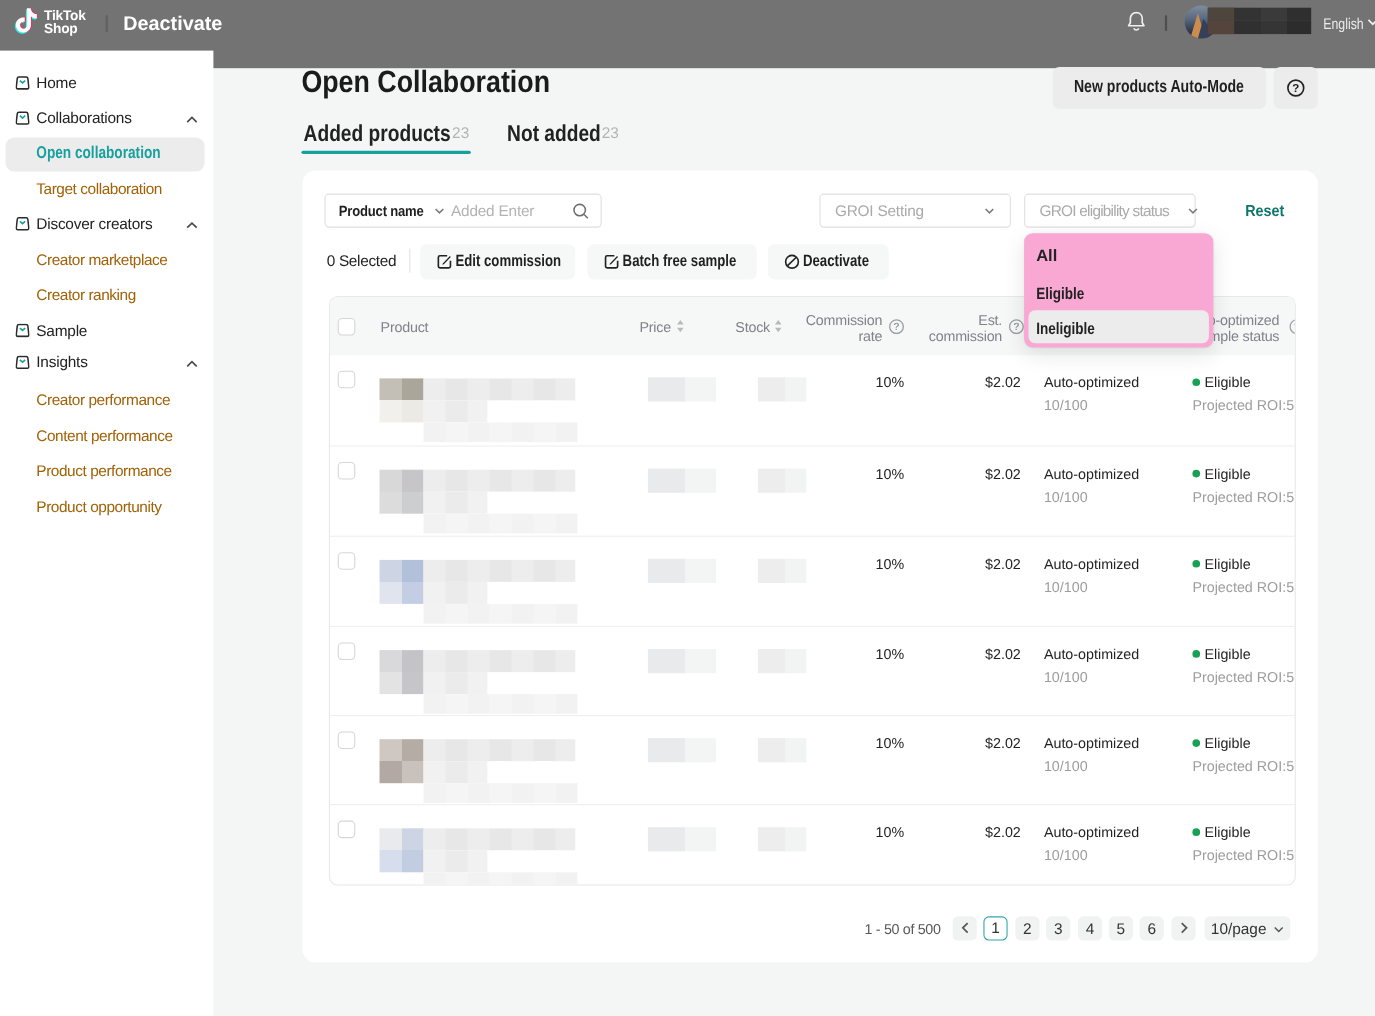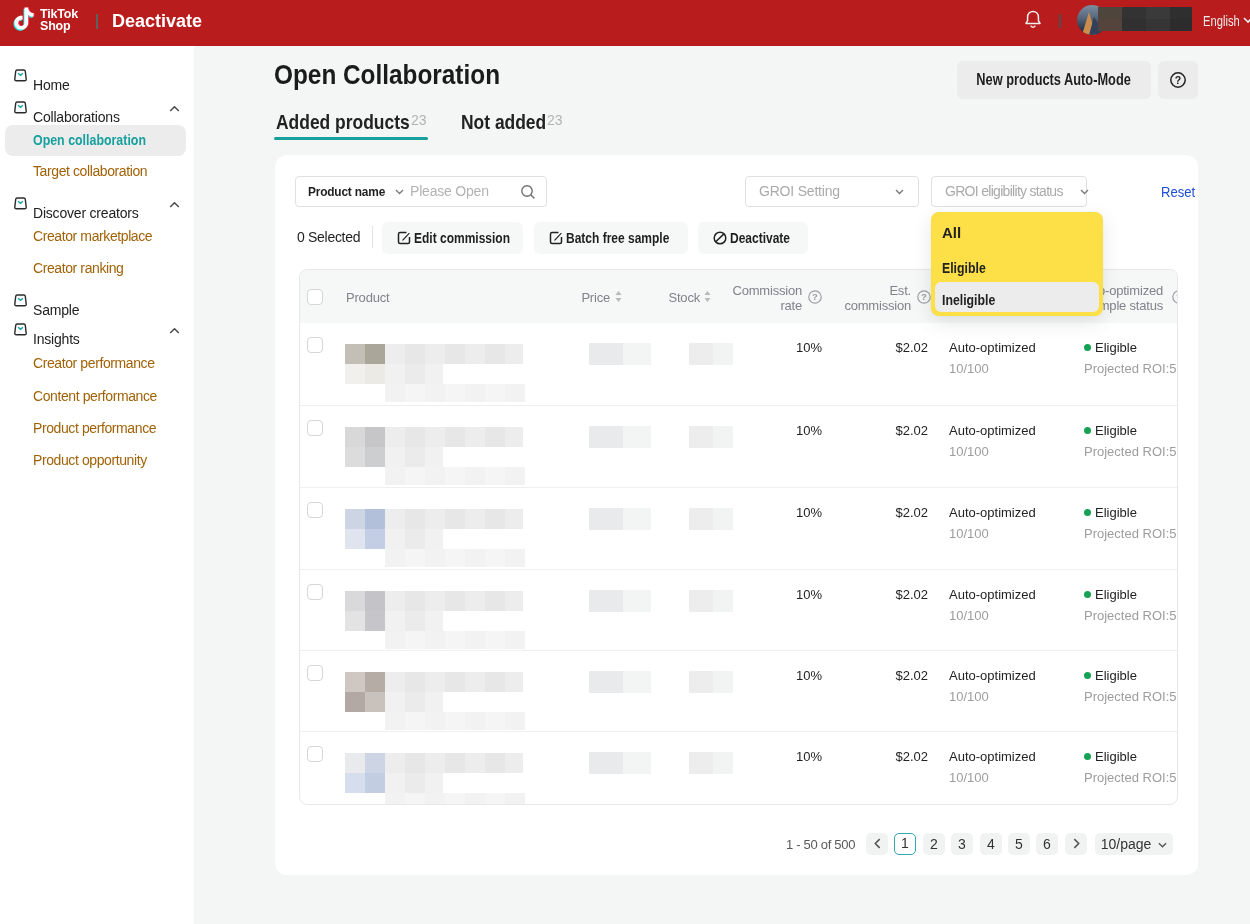--- a/index.html
+++ b/index.html
@@ -2,24 +2,24 @@
 <html><head>
 <meta charset="utf-8">
 <style>
 *{margin:0;padding:0;box-sizing:border-box;}
 html,body{width:1250px;height:924px;overflow:hidden;}
 body{font-family:"Liberation Sans",sans-serif;background:#f4f5f5;}
 #app{position:relative;width:1250px;height:924px;}
 .abs{position:absolute;}
 .sx85{display:inline-block;transform:scaleX(.85);transform-origin:0 50%;white-space:nowrap;}
 .sx80{display:inline-block;transform:scaleX(.80);transform-origin:0 50%;white-space:nowrap;}
-#hdr{position:absolute;left:0;top:0;width:1250px;height:46px;background:#b91c1c;}
+#hdr{position:absolute;left:0;top:0;width:1250px;height:62px;background:#737373;}
 #hdr .wt{color:#fff;}
 #side{position:absolute;left:0;top:46px;width:194px;height:878px;background:#fff;}
-.mi{position:absolute;left:33px;font-size:14px;color:#222;font-weight:500;letter-spacing:-.2px;white-space:nowrap;margin-top:10px;}
+.mi{position:absolute;left:33px;font-size:14px;color:#222;font-weight:500;letter-spacing:-.2px;white-space:nowrap;}
 .ms{position:absolute;left:33px;font-size:14px;color:#a16207;letter-spacing:-.4px;white-space:nowrap;}
 .micon{position:absolute;left:14px;width:13px;height:13px;}
 .chev{position:absolute;left:169px;width:11px;height:9px;}
 #hl{position:absolute;left:5px;top:79px;width:181px;height:31px;background:#ececec;border-radius:8px;}
 #title{position:absolute;left:274px;top:59px;font-size:28px;font-weight:700;color:#1b1b1b;}
 .topbtn{position:absolute;top:61px;height:38px;background:#ececec;border-radius:6px;color:#1f1f1f;}
 .tab{position:absolute;top:110px;font-size:21px;font-weight:700;color:#222;}
 .cnt{position:absolute;top:112px;font-size:14px;color:#b3b3b3;}
 #underline{position:absolute;left:274px;top:137px;width:154px;height:3px;background:#17a09e;border-radius:2px;}
 #card{position:absolute;left:275px;top:155px;width:923px;height:720px;background:#fff;border-radius:12px;}
@@ -29,21 +29,21 @@
 #tbl{position:absolute;left:299px;top:269px;width:879px;height:536px;border:1px solid #e8e8e8;border-radius:8px;overflow:hidden;background:#fff;}
 #thead{position:absolute;left:0;top:0;width:879px;height:53px;background:#f6f7f7;}
 .hx{position:absolute;font-size:13px;color:#7f848a;font-weight:400;letter-spacing:-.2px;white-space:nowrap;}
 .rowline{position:absolute;left:0;width:879px;height:1px;background:#efefef;}
 .cb{position:absolute;width:16px;height:16px;border:1.5px solid #d6d6d6;border-radius:4px;background:#fff;}
 .mz{position:absolute;}
 .t13{position:absolute;font-size:13px;color:#232323;white-space:nowrap;}
 .g13{position:absolute;font-size:13px;color:#9d9d9d;white-space:nowrap;}
 .dot{position:absolute;width:7px;height:7px;border-radius:50%;background:#16a155;}
 .pg{position:absolute;top:833px;width:22px;height:22px;background:#f1f2f2;border-radius:5px;font-size:14px;color:#333;text-align:center;line-height:22px;}
-#dd{position:absolute;left:931px;top:212px;width:172px;height:104px;background:#fde047;border-radius:8px;box-shadow:0 6px 20px rgba(0,0,0,.10),0 0 2px rgba(0,0,0,.06);}
+#dd{position:absolute;left:931px;top:212px;width:172px;height:104px;background:#f9a8d4;border-radius:8px;box-shadow:0 6px 20px rgba(0,0,0,.10),0 0 2px rgba(0,0,0,.06);}
 #dd .it{position:absolute;left:11px;font-size:15px;font-weight:700;color:#222;}
 </style>
 </head>
 <body>
 <div id="app">
 
 <div id="hdr">
   <svg class="abs" style="left:13px;top:6px" width="22" height="27" viewBox="0 0 24 26">
     <g transform="translate(-1.0,1.2)">
           <path d="M12.52.02c1.31-.02 2.61-.01 3.91-.02.08 1.53.63 3.09 1.75 4.17 1.12 1.11 2.7 1.62 4.24 1.79v4.03c-1.44-.05-2.89-.35-4.2-.97-.57-.26-1.1-.59-1.62-.93-.01 2.92.01 5.84-.02 8.75-.08 1.4-.54 2.79-1.35 3.94-1.31 1.92-3.58 3.17-5.91 3.21-1.43.08-2.86-.31-4.08-1.03-2.02-1.19-3.44-3.37-3.65-5.71-.02-.5-.03-1-.01-1.49.18-1.9 1.12-3.72 2.58-4.96 1.66-1.44 3.98-2.13 6.15-1.72.02 1.48-.04 2.96-.04 4.44-.99-.32-2.15-.23-3.02.37-.63.41-1.11 1.04-1.36 1.75-.21.51-.15 1.07-.14 1.61.24 1.64 1.82 3.02 3.5 2.87 1.12-.01 2.19-.66 2.77-1.61.19-.33.4-.67.41-1.06.1-1.79.06-3.57.07-5.36.01-4.03-.01-8.05.02-12.07z" fill="#25F4EE"></path>
@@ -130,39 +130,39 @@
 <div class="cnt" style="left:547px;">23</div>
 <div id="underline"></div>
 
 <div id="card"></div>
 
 <div class="sel" style="left:295px;width:252px;">
   <span class="abs" style="left:12px;color:#1f1f1f;font-weight:700;font-size:13.5px;transform:scaleX(.88);transform-origin:0 50%;">Product name</span>
   <svg class="ch" style="left:99px;">
         <use href="#dn"></use>
       </svg>
-  <span class="abs" style="left:114px;color:#b3b3b3;">Please Open</span>
+  <span class="abs" style="left:114px;color:#b3b3b3;">Added Enter</span>
   <svg class="abs" style="left:224px;top:7px" width="16" height="16" viewBox="0 0 16 16">
         <circle cx="7" cy="7" r="5.2" fill="none" stroke="#6e6e6e" stroke-width="1.4"></circle>
         <path d="M11 11 l3.4 3.4" stroke="#6e6e6e" stroke-width="1.4"></path>
       </svg>
 </div>
 <div class="sel" style="left:745px;width:174px;">
   <span class="abs" style="left:13px;">GROI Setting</span>
   <svg class="ch" style="left:149px;">
         <use href="#dn"></use>
       </svg>
 </div>
 <div class="sel" style="left:931px;width:156px;">
   <span class="abs" style="left:13px;letter-spacing:-.7px;">GROI eligibility status</span>
   <svg class="ch" style="left:148px;">
         <use href="#dn"></use>
       </svg>
 </div>
-<div class="abs" style="left:1161px;top:184px;font-size:14.5px;color:#1d4ed8;font-weight:400;"><span class="sx85" style="transform:scaleX(.9)">Reset</span></div>
+<div class="abs" style="left:1132px;top:184px;font-size:14.5px;color:#0f766e;font-weight:700;"><span class="sx85" style="transform:scaleX(.9)">Reset</span></div>
 
 <div class="abs" style="left:297px;top:229px;font-size:14px;color:#1f1f1f;letter-spacing:-.3px;">0 Selected</div>
 <div class="abs" style="left:372px;top:226px;width:1px;height:22px;background:#e3e3e3;"></div>
 <div class="act" style="left:382px;width:141px;">
   <svg class="abs" style="left:15px;top:9px" width="14" height="14" viewBox="0 0 14 14">
         <use href="#edit"></use>
       </svg>
   <span class="abs sx80" style="left:32px;top:0;">Edit commission</span>
 </div>
 <div class="act" style="left:534px;width:154px;">

